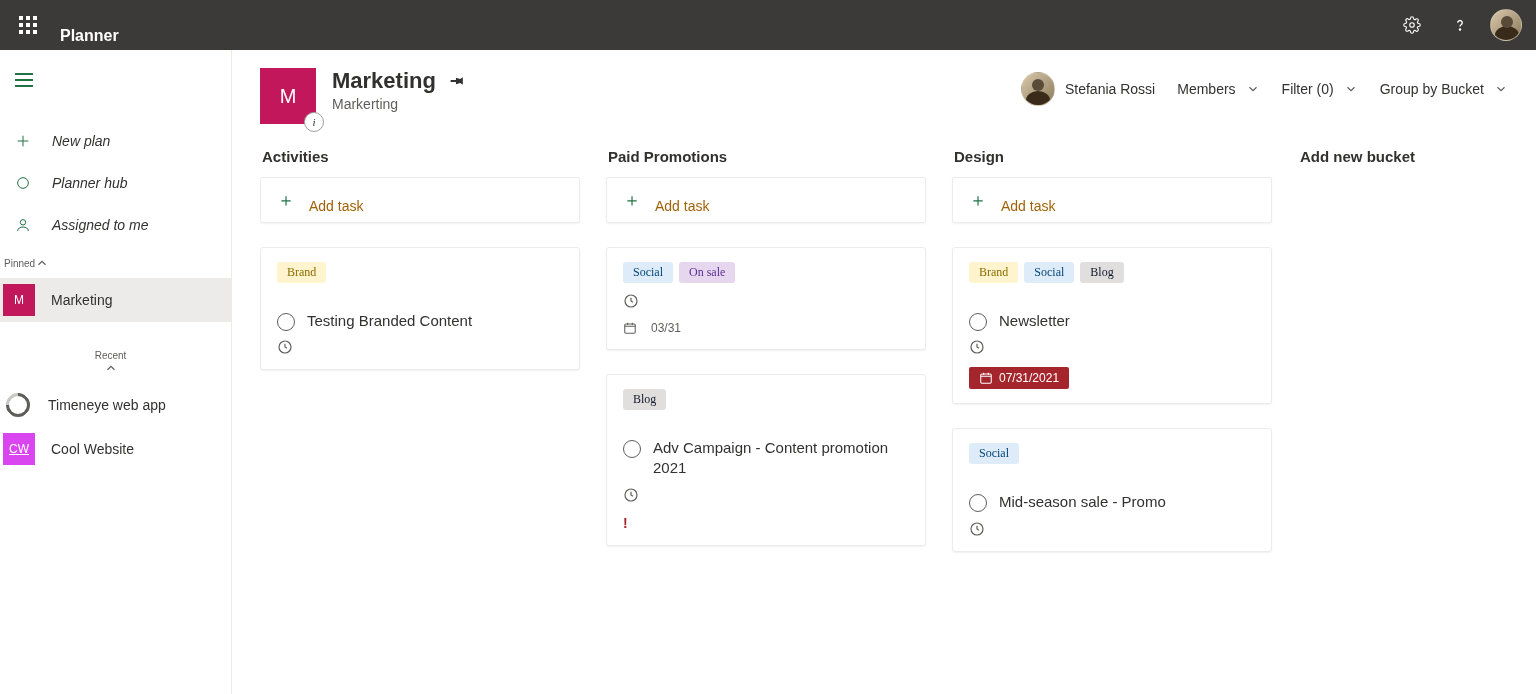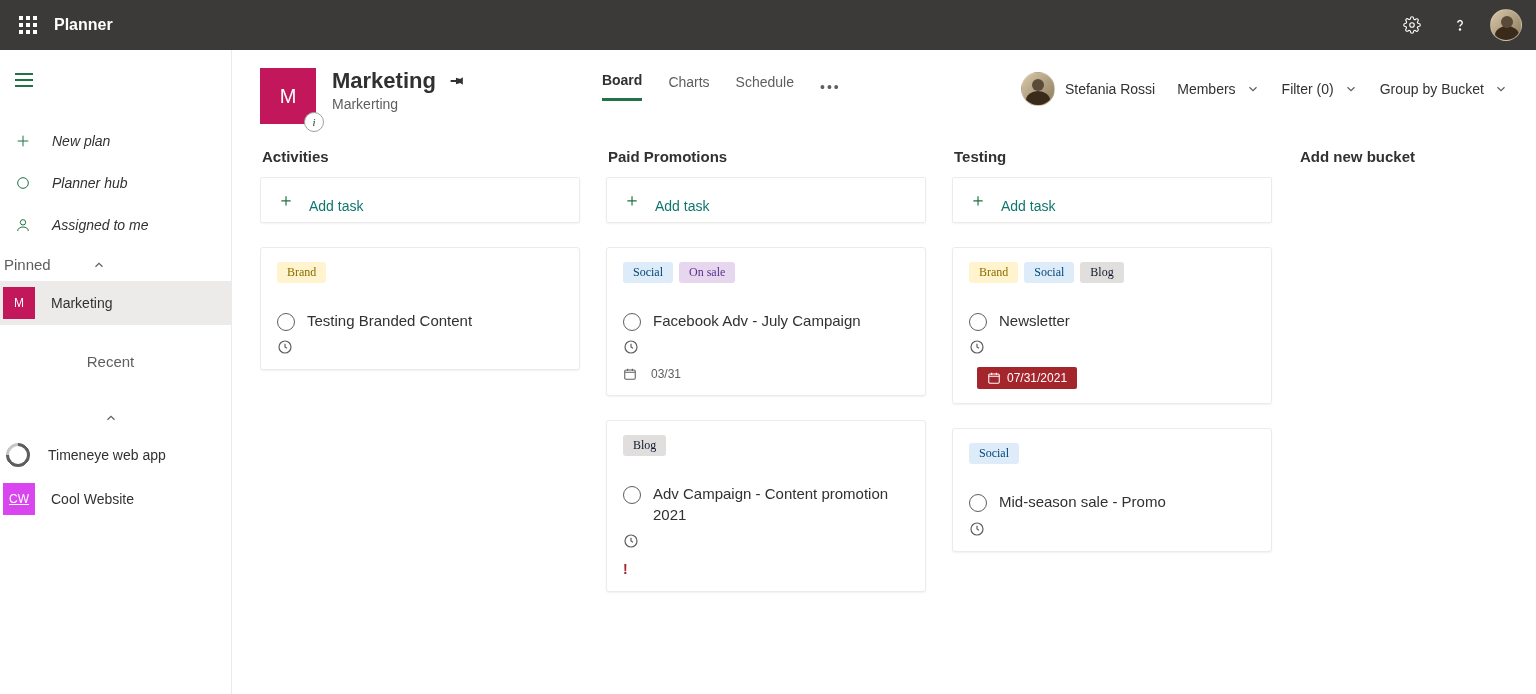--- a/index.html
+++ b/index.html
@@ -1,20 +1,20 @@
 <!DOCTYPE html>
 <html><head>
 <meta charset="utf-8">
 <style>
   * { box-sizing: border-box; margin: 0; padding: 0; }
   body { font-family: "Segoe UI", -apple-system, sans-serif; color: #323130; font-size: 14px; width:1536px; height:694px; overflow:hidden; background:#fff;}
   
   
   .topbar { background:#3b3a39; color:#fff; height:50px; display:flex; align-items:center; padding:0 8px; justify-content:space-between;}
-  .topbar-left { display:flex; align-items:center; gap:6px;}
+  .topbar-left { display:flex; align-items:flex-end; gap:12px;}
   .waffle { width:40px; height:40px; display:flex; align-items:center; justify-content:center; cursor:pointer;}
   .waffle-grid { display:grid; grid-template-columns:repeat(3,4px); grid-template-rows:repeat(3,4px); gap:3px;}
   .waffle-grid span{ background:#fff; width:4px; height:4px;}
   .app-name { font-size:16px; font-weight:600;}
   .topbar-right { display:flex; align-items:center; gap:12px; padding-right:6px;}
   .topbar-icon { width:36px; height:36px; display:flex; align-items:center; justify-content:center; cursor:pointer; color:#fff;}
   .avatar { width:32px; height:32px; border-radius:50%; background:linear-gradient(135deg,#d9c8a9,#8a7b5c); border:1px solid rgba(255,255,255,.2); position:relative; overflow:hidden;}
   .avatar::after{content:"";position:absolute;top:6px;left:10px;width:12px;height:12px;border-radius:50%;background:#5a4a3a;}
   .avatar::before{content:"";position:absolute;bottom:-4px;left:4px;width:24px;height:18px;border-radius:50% 50% 0 0;background:#3a2a1a;}
 
@@ -25,21 +25,21 @@
   .sidebar { width:232px; border-right:1px solid #edebe9; display:flex; flex-direction:column; padding-top:8px; background:#fff;}
   .hamburger { width:48px; height:44px; display:flex; align-items:center; justify-content:center; cursor:pointer; position:relative;}
   .hamburger-lines { width:18px; height:2px; background:#217346; position:relative;}
   .hamburger-lines::before, .hamburger-lines::after { content:""; position:absolute; left:0; width:18px; height:2px; background:#217346;}
   .hamburger-lines::before{top:-6px;} .hamburger-lines::after{top:6px;}
   
   .nav-sec { padding-top:18px;font-style:italic;}
   .nav-item { display:flex; align-items:center; height:42px; padding:0 14px; gap:20px; cursor:pointer; color:#323130;}
   .nav-icon { width:18px; height:18px; display:flex; align-items:center; justify-content:center; color:#217346; flex-shrink:0;}
   
-  .section-header { display:flex; align-items:center; padding:10px 14px 8px 4px; color:#605e5c; font-size:15px;gap:41px;}
+  .section-header { display:flex; align-items:center; padding:10px 14px 8px 4px; color:#605e5c; font-size:10px;}
   .chev { color:#605e5c; cursor:pointer;}
   
   .plan-item { display:flex; align-items:center; height:44px; padding-left:0; gap:16px; cursor:pointer;}
   .plan-item.selected{ background:#edebe9;}
   .plan-badge { width:32px; height:32px; display:flex; align-items:center; justify-content:center; color:#fff; font-size:12px; font-weight:400; margin-left:3px;}
   .plan-badge.magenta{background:#c2185b;} 
   .plan-badge.gray{background:#d946ef;text-decoration:underline;}
   .plan-label{color:#323130;}
   
   .ring-icon { width:24px; height:24px; border-radius:50%; border:3px solid #605e5c; border-top-color:#c8c6c4; transform:rotate(-45deg); margin-left:6px; flex-shrink:0;}
@@ -68,38 +68,38 @@
   .dd-chev{color:#605e5c;}
 
   
   .board { flex:1; display:flex; gap:26px; overflow:auto; padding-top:8px;}
   .bucket { width:320px; flex-shrink:0;}
   .bucket-title{ font-weight:600; font-size:15px; color:#323130; padding:4px 0 12px 2px;}
   .add-bucket-title{font-weight:600; font-size:15px; color:#323130; padding:4px 0 0 2px;}
   
   .add-task{ border:1px solid #edebe9; border-radius:2px; height:46px; display:flex; align-items:center; gap:14px; padding:0 16px; cursor:pointer; background:#fff; box-shadow:0 1px 2px rgba(0,0,0,.05);}
   .plus{color:#217346; font-size:18px;}
-  .add-task-label{color:#0f766e;margin-top:12px;}
+  .add-task-label{color:#a16207;margin-top:12px;}
   
   .card{ border:1px solid #edebe9; border-radius:3px; background:#fff; padding:14px 16px; margin-top:24px; box-shadow:0 1px 2px rgba(0,0,0,.06); position:relative;}
   .tags{display:flex; gap:6px; margin-bottom:10px;}
   .tag{font-size:12px; padding:3px 10px; border-radius:3px;font-family:Liberation Serif, serif;}
   .tag.brand{background:#fff4ce; color:#8a6d00;}
   .tag.social{background:#deecf9; color:#004578;}
   .tag.onsite{background:#e6d7ee; color:#5c2e91;}
   .tag.blog{background:#e1dfdd; color:#0f172a;}
   
   .task-row{display:flex; gap:12px; align-items:flex-start; margin-bottom:8px;margin-top:28px;}
   .circle-check{width:18px;height:18px;border:1.5px solid #605e5c;border-radius:50%;flex-shrink:0;margin-top:2px;cursor:pointer;}
   .task-title{font-size:15px; line-height:1.35;}
   .clock{color:#605e5c; margin-top:2px;}
   
   .card-footer{display:flex; align-items:center; gap:14px; margin-top:12px; font-size:12px; color:#605e5c;}
   .date-chip{display:inline-flex; align-items:center; gap:6px; padding:4px 10px; font-size:12px; border-radius:2px;}
-  .date-chip.overdue{background:#a4262c;color:#fff;margin-left:8px;}
+  .date-chip.overdue{background:#a4262c;color:#fff;}
   .excl{color:#a4262c; font-weight:bold; margin-top:12px;}
 
   svg{display:block;}
 </style>
 </head>
 <body>
 
 <div class="topbar">
   <div class="topbar-left">
     <div class="waffle">
@@ -210,26 +210,20 @@
           <div class="ph-title-row">
             <span class="plan-title">Marketing</span>
             <span class="pin-icon">
                 <svg width="18" height="18" viewBox="0 0 24 24" fill="currentColor">
                   <path d="M14 3l7 7-4 1-3 5-2-2-5 5-2-2 5-5-2-2 5-3 1-4z"></path>
                 </svg>
               </span>
           </div>
           <span class="subtitle">Markerting</span>
         </div>
-        <div class="tabs" style="margin-left:120px;">
-          <div class="tab active">Board</div>
-          <div class="tab">Charts</div>
-          <div class="tab">Schedule</div>
-          <div class="dots">•••</div>
-        </div>
       </div>
       <div class="ph-right">
         <div class="user-chip">
           <div class="avatar"></div>
           <span>Stefania Rossi</span>
         </div>
         <div class="dd">
           <span>Members</span>
           <span class="dd-chev">
               <svg width="14" height="14" viewBox="0 0 24 24" stroke="currentColor" stroke-width="2" fill="none">
@@ -283,24 +277,20 @@
           <div class="bucket-title">Paid Promotions</div>
     <div class="add-task">
       <span class="plus">＋</span>
       <span class="add-task-label">Add task</span>
     </div>
           <div class="card">
             <div class="tags">
               <span class="tag social">Social</span>
               <span class="tag onsite">On sale</span>
             </div>
-      <div class="task-row">
-        <div class="circle-check"></div>
-        <div class="task-title">Facebook Adv - July Campaign</div>
-      </div>
       <div class="clock">
               <svg width="16" height="16" viewBox="0 0 24 24" stroke="#605e5c" stroke-width="1.8" fill="none">
                 <circle cx="12" cy="12" r="9"></circle>
                 <path d="M12 7v5l3 2"></path>
               </svg>
             </div>
       <div class="card-footer">
               <span style="color:#605e5c">
                 <svg width="14" height="14" viewBox="0 0 24 24" stroke="currentColor" stroke-width="1.8" fill="none">
                   <rect x="3" y="5" width="18" height="16" rx="2"></rect>
@@ -321,21 +311,21 @@
       <div class="clock">
               <svg width="16" height="16" viewBox="0 0 24 24" stroke="#605e5c" stroke-width="1.8" fill="none">
                 <circle cx="12" cy="12" r="9"></circle>
                 <path d="M12 7v5l3 2"></path>
               </svg>
             </div>
       <div class="excl">!</div>
           </div>
         </div>
         <div class="bucket">
-          <div class="bucket-title">Testing</div>
+          <div class="bucket-title">Design</div>
     <div class="add-task">
       <span class="plus">＋</span>
       <span class="add-task-label">Add task</span>
     </div>
           <div class="card">
             <div class="tags">
               <span class="tag brand">Brand</span>
               <span class="tag social">Social</span>
               <span class="tag blog">Blog</span>
             </div>

